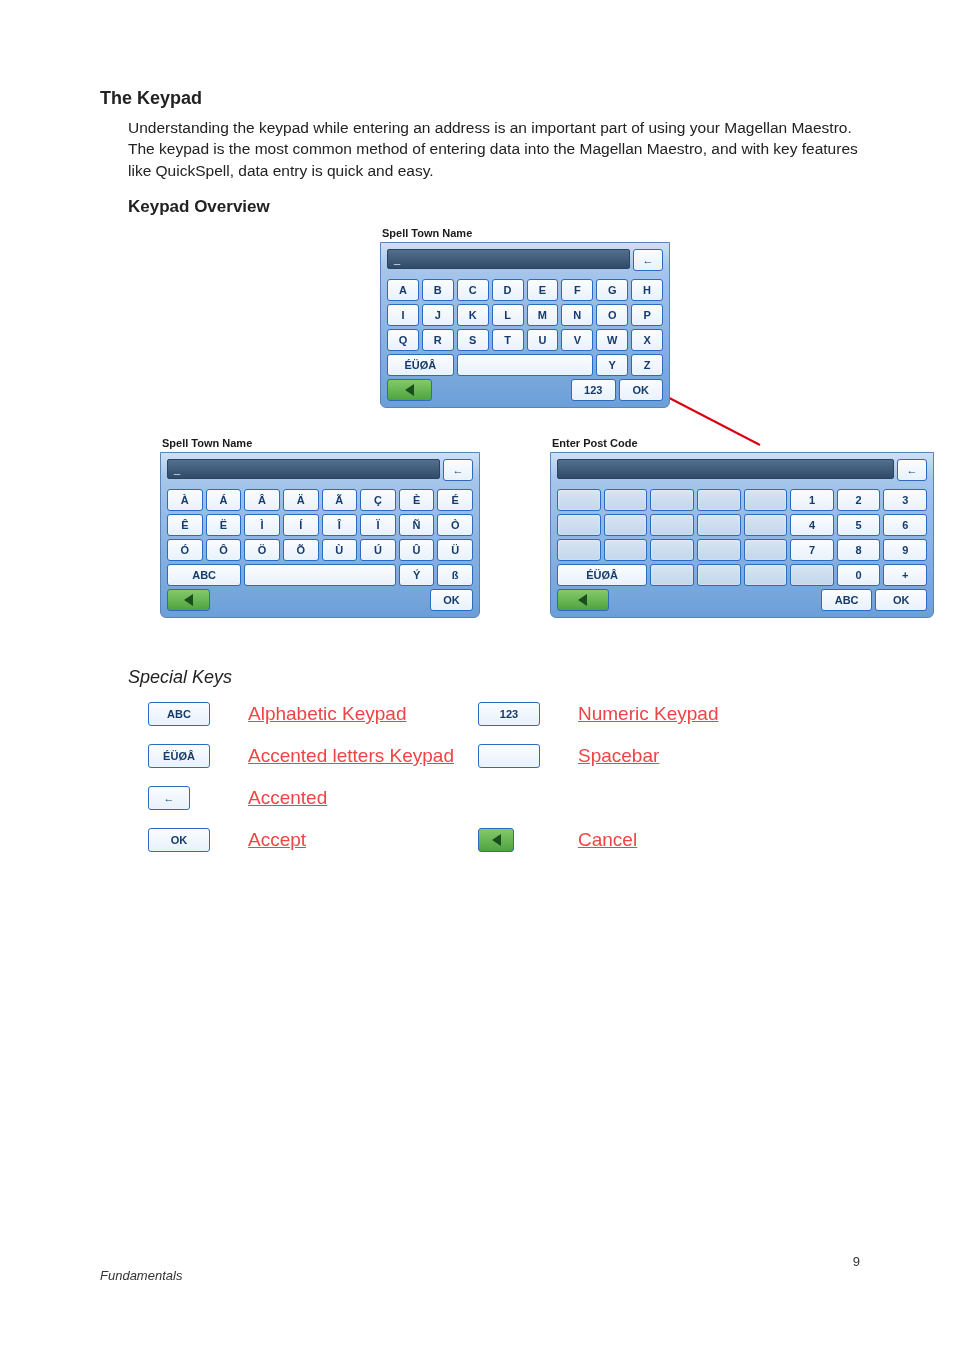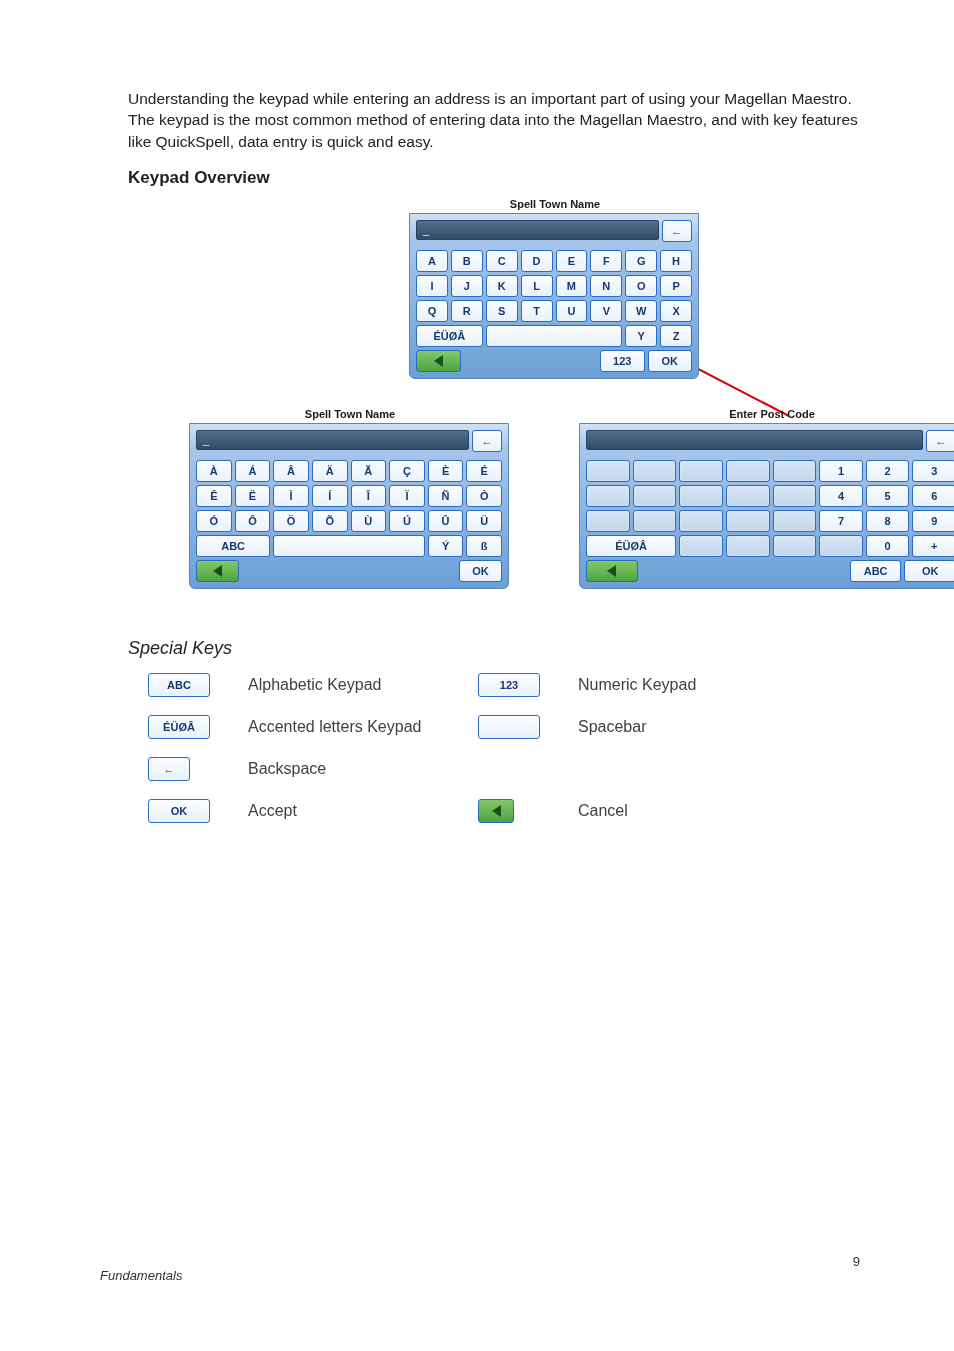--- a/index.html
+++ b/index.html
@@ -42,22 +42,21 @@
     justify-content: center;
     font-size: 11px;
     color: #153a6b;
     font-weight: bold;
     box-shadow: inset 0 0 2px rgba(255,255,255,.8);
   }
 
   .keypads-wrap {
     position: relative;
     height: 400px;
-    margin-left: 89px;
-    text-align: center;
+    margin-left: 60px;
   }
 
   
   .kp-main {
     position: absolute;
     left: 220px; top: 0;
     width: 290px;
   }
   .kp-title {
     font-size: 11px;
@@ -160,21 +159,21 @@
     display: grid;
     grid-template-columns: 100px 230px 100px 230px;
     row-gap: 18px;
     align-items: center;
     margin-left: 20px;
   }
   .sk-key {
     width: 60px; height: 22px;
   }
   .sk-key.space { width: 60px; }
-  .sk-label { font-size: 16px; color:#404040; }
+  .sk-label { font-size: 19px; color:#ef4444;text-decoration:underline; }
   .sk-cancel {
     width: 34px; height: 22px;
     border: 1px solid #2b6bbf;
     border-radius: 3px;
     background: linear-gradient(#85c86a,#4ea43f);
     display:flex; align-items:center; justify-content:center;
   }
 
   .footer {
     position: absolute;
@@ -199,20 +198,21 @@
     position:absolute;
     left: 220px; top: 0;
     width: 500px; height: 230px;
     pointer-events: none;
   }
 </style>
 </head>
 <body>
 
 <div class="page">
+  <h2 class="section-title">The Keypad</h2>
   <p class="body-text">Understanding the keypad while entering an address is an important part of using your Magellan Maestro.  The keypad is the most common method of entering data into the Magellan Maestro, and with  key features like QuickSpell, data entry is quick and easy.</p>
   <h3 class="sub-title">Keypad Overview</h3>
 
   <div class="keypads-wrap">
 
     <svg class="red-callouts" viewBox="0 0 500 230">
       <ellipse cx="52" cy="115" rx="34" ry="14" fill="none" stroke="#d9000d" stroke-width="2"></ellipse>
       <ellipse cx="228" cy="139" rx="22" ry="12" fill="none" stroke="#d9000d" stroke-width="2"></ellipse>
       <line x1="42" y1="128" x2="-40" y2="220" stroke="#d9000d" stroke-width="2"></line>
       <line x1="18" y1="142" x2="-100" y2="218" stroke="#d9000d" stroke-width="2"></line>
@@ -384,21 +384,21 @@
         </div>
       <div class="sk-label">Accented letters Keypad</div>
       <div>
           <div class="kp sk-key space"></div>
         </div>
       <div class="sk-label">Spacebar</div>
 
       <div>
           <div class="kp sk-key" style="width:40px;">←</div>
         </div>
-      <div class="sk-label">Backspace</div>
+      <div class="sk-label">Accented</div>
       <div></div>
         <div></div>
 
       <div>
           <div class="kp sk-key">OK</div>
         </div>
       <div class="sk-label">Accept</div>
       <div>
           <div class="sk-cancel">
             <div class="arrow-left-tri"></div>

